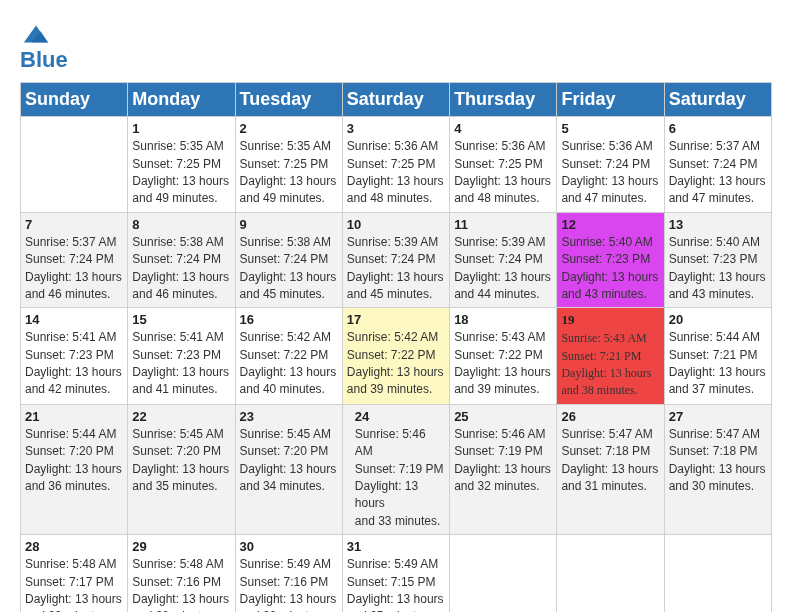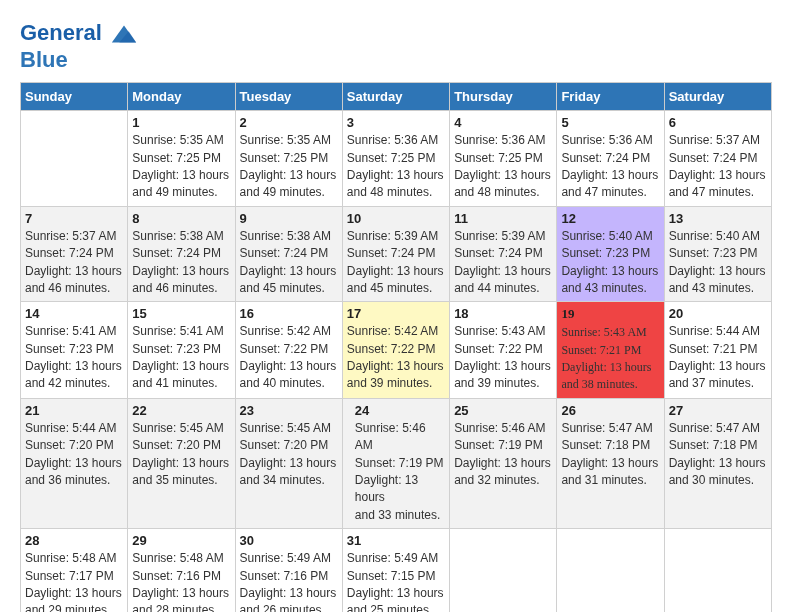--- a/index.html
+++ b/index.html
@@ -48,21 +48,21 @@
       color: #333;
     }
     table {
       width: 100%;
       border-collapse: collapse;
       table-layout: fixed;
     }
     th {
       background-color: #2e75b6;
       color: #fff;
-      font-size: 13px;
+      font-size: 18px;
       font-weight: bold;
       padding: 6px 4px;
       text-align: left;
       border: 1px solid #ccc;
     }
     td {
       vertical-align: top;
       border: 1px solid #d0d0d0;
       padding: 4px 4px 4px 4px;
       font-size: 10.5px;
@@ -94,21 +94,20 @@
       background-color: inherit;
     }
   </style>
 </head>
 <body>
 
 <div class="header">
   <div class="logo">
     <div>
       <div class="logo-text">
-        <span>General</span>
         <svg class="logo-icon" viewBox="0 0 30 30" style="display:inline-block;vertical-align:middle;margin-left:2px;">
           <polygon points="2,24 15,6 28,24" fill="#2e75b6"></polygon>
           <polygon points="10,24 20,12 28,24" fill="#1a5fa8" opacity="0.6"></polygon>
         </svg>
         <br><span style="color:#2e75b6;">Blue</span>
       </div>
     </div>
   </div>
   <div class="title-block">
     <div class="month-title"></div>
@@ -203,21 +202,21 @@
 Daylight: 13 hours
 and 45 minutes.</div>
         </td>
         <td style="background-color: rgb(242, 242, 242);">
           <span class="day-num">11</span>
           <div class="day-info" style="white-space: pre-line;">Sunrise: 5:39 AM
 Sunset: 7:24 PM
 Daylight: 13 hours
 and 44 minutes.</div>
         </td>
-        <td style="background-color: #c4b5fd;">
+        <td style="background-color: #d946ef;">
           <span class="day-num">12</span>
           <div class="day-info" style="white-space: pre-line;">Sunrise: 5:40 AM
 Sunset: 7:23 PM
 Daylight: 13 hours
 and 43 minutes.</div>
         </td>
         <td style="background-color: rgb(242, 242, 242);">
           <span class="day-num">13</span>
           <div class="day-info" style="white-space: pre-line;">Sunrise: 5:40 AM
 Sunset: 7:23 PM

